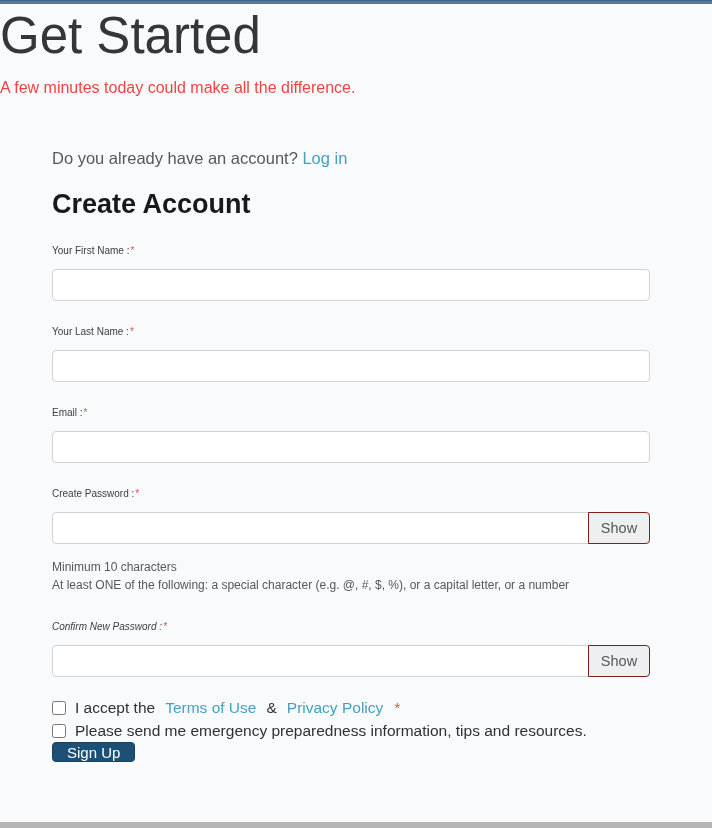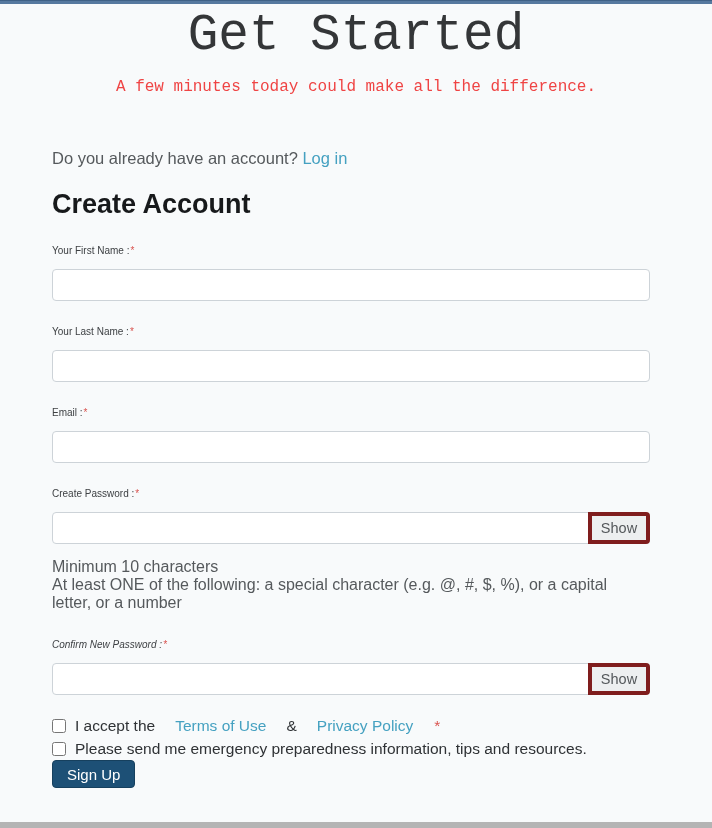--- a/index.html
+++ b/index.html
@@ -12,21 +12,21 @@
     background: #f8fafb;
     font-family: "Liberation Sans", sans-serif;
     color: #333;
   }
   .top-bar {
     height: 4px;
     width: 100%;
     background: #56799f;
     border-top: 1px solid #3f6186;
   }
-  .header { text-align: center; font-family: Liberation Mono, monospace; }
+  .header { text-align: left; }
   .page-title {
     margin: 0;
     font-size: 51px;
     font-weight: 300;
     line-height: 64px;
     color: #343638;
     letter-spacing: 0px;
   }
   .page-subtitle {
     margin: 10px 0 0;
@@ -87,31 +87,31 @@
   }
   .input-group .text-input {
     margin-top: 0;
     flex: 1;
     border-radius: 4px 0 0 4px;
   }
   .show-btn {
     width: 62px;
     height: 32px;
     margin-left: -1px;
-    border: 4px solid #7f1d1d;
+    border: 1px solid #7f1d1d;
     border-radius: 0 4px 4px 0;
     background: #edeff0;
     color: #53575a;
     font-size: 14.5px;
     font-family: "Liberation Sans", sans-serif;
     cursor: pointer;
   }
   .hints {
     margin-top: 14px;
-    font-size: 16px;
+    font-size: 12px;
     line-height: 18px;
     color: #55595c;
   }
   .hints div { margin: 0; }
   .label-confirm { margin-top: 24px; font-style: italic; }
   .checkbox-row {
     display: flex;
     align-items: flex-start;
     margin-top: 22px;
     font-size: 15.5px;
@@ -121,41 +121,41 @@
   .checkbox-row.second { margin-top: 5px; }
   .checkbox-row input[type="checkbox"] {
     width: 14px;
     height: 14px;
     margin: 2px 9px 0 0;
     flex: none;
   }
   .cb-text {
     display: inline-flex;
     flex-wrap: wrap;
-    gap: 20px;
+    gap: 10px;
   }
   .cb-text a {
     color: #45a1c1;
     text-decoration: none;
     cursor: pointer;
     text-align: center;
   }
   .note {
     margin: 6px 0 0 14px;
     font-style: italic;
     font-size: 12.5px;
     line-height: 21px;
     color: #3a3d40;
     max-width: 588px;
   }
   .signup-btn {
     display: block;
     margin-top: 2px;
     min-width: 76px;
-    height: 28px;
+    height: 20px;
     padding: 0 14px;
     background: #1d5076;
     border: 1px solid #16405e;
     border-radius: 4px;
     color: #ffffff;
     font-size: 15px;
     font-family: "Liberation Sans", sans-serif;
     cursor: pointer;
   }
   .bottom-bar {

